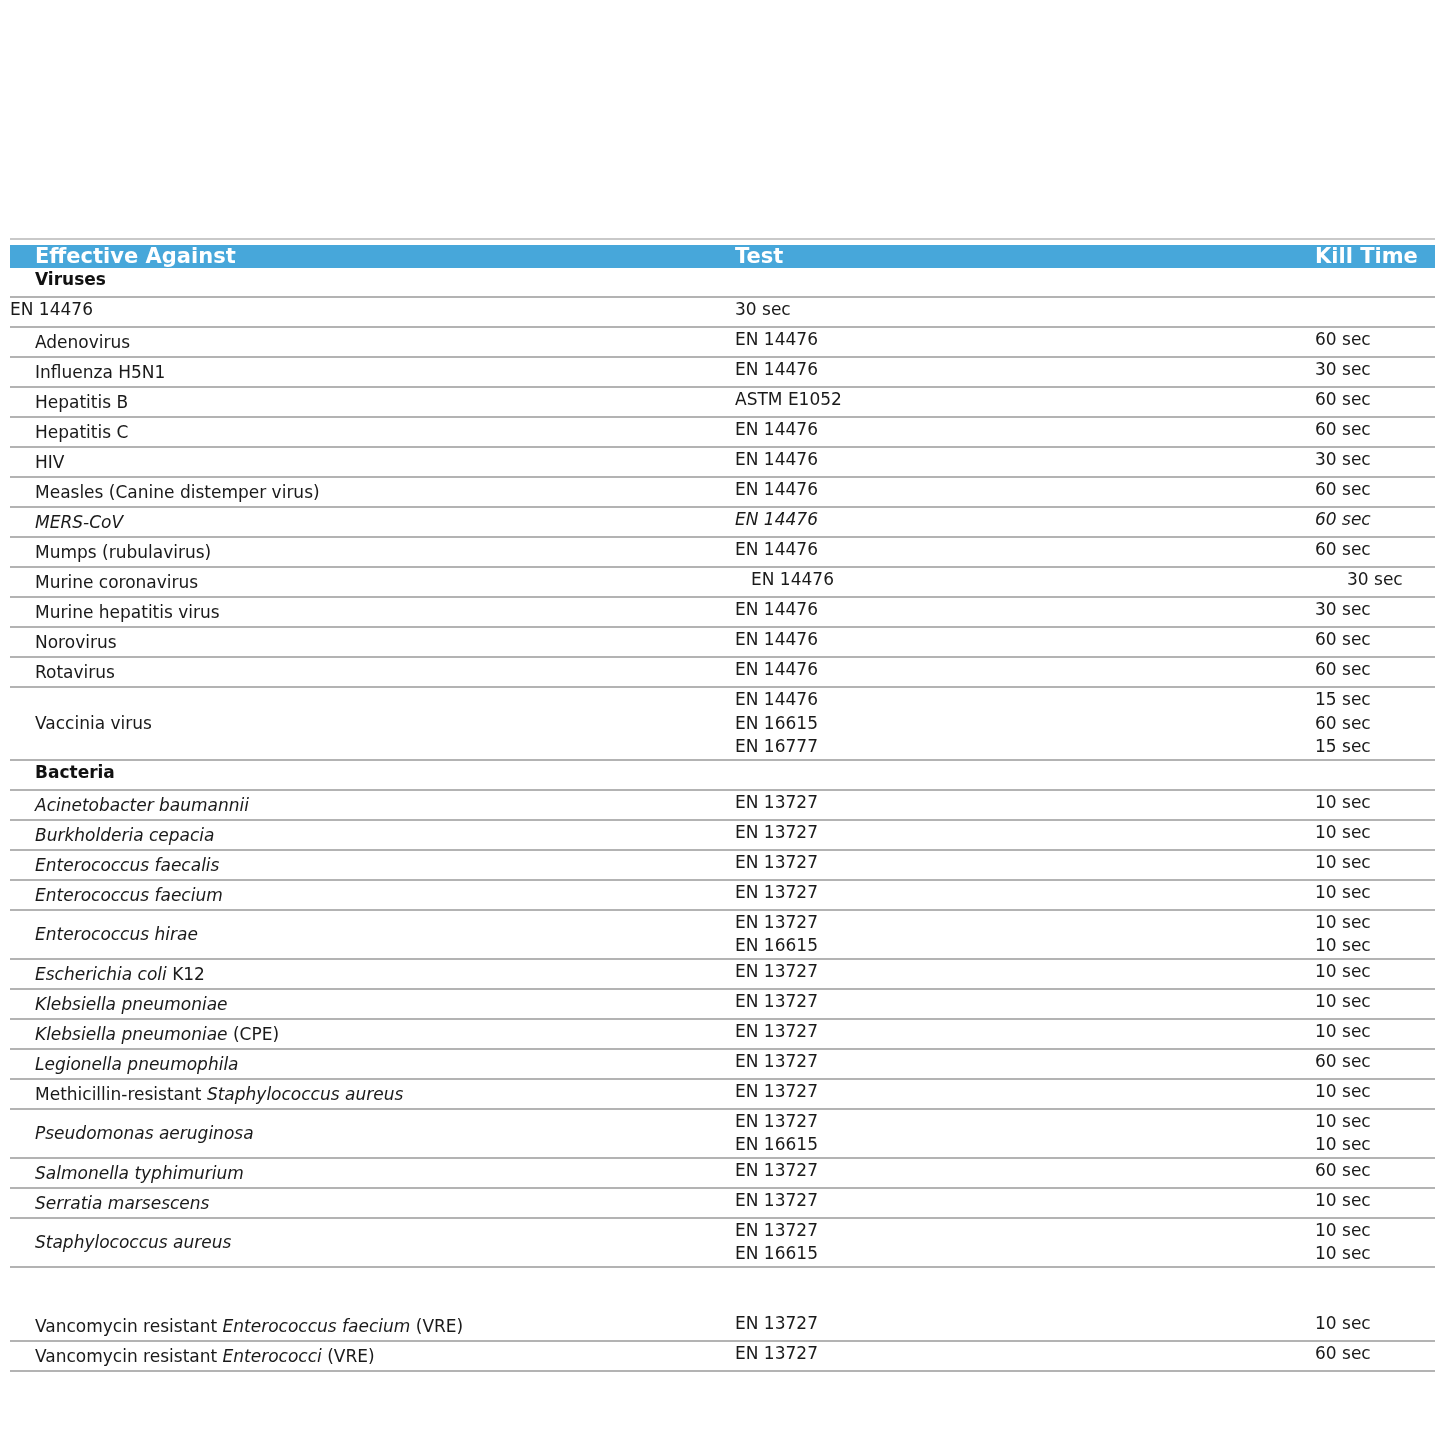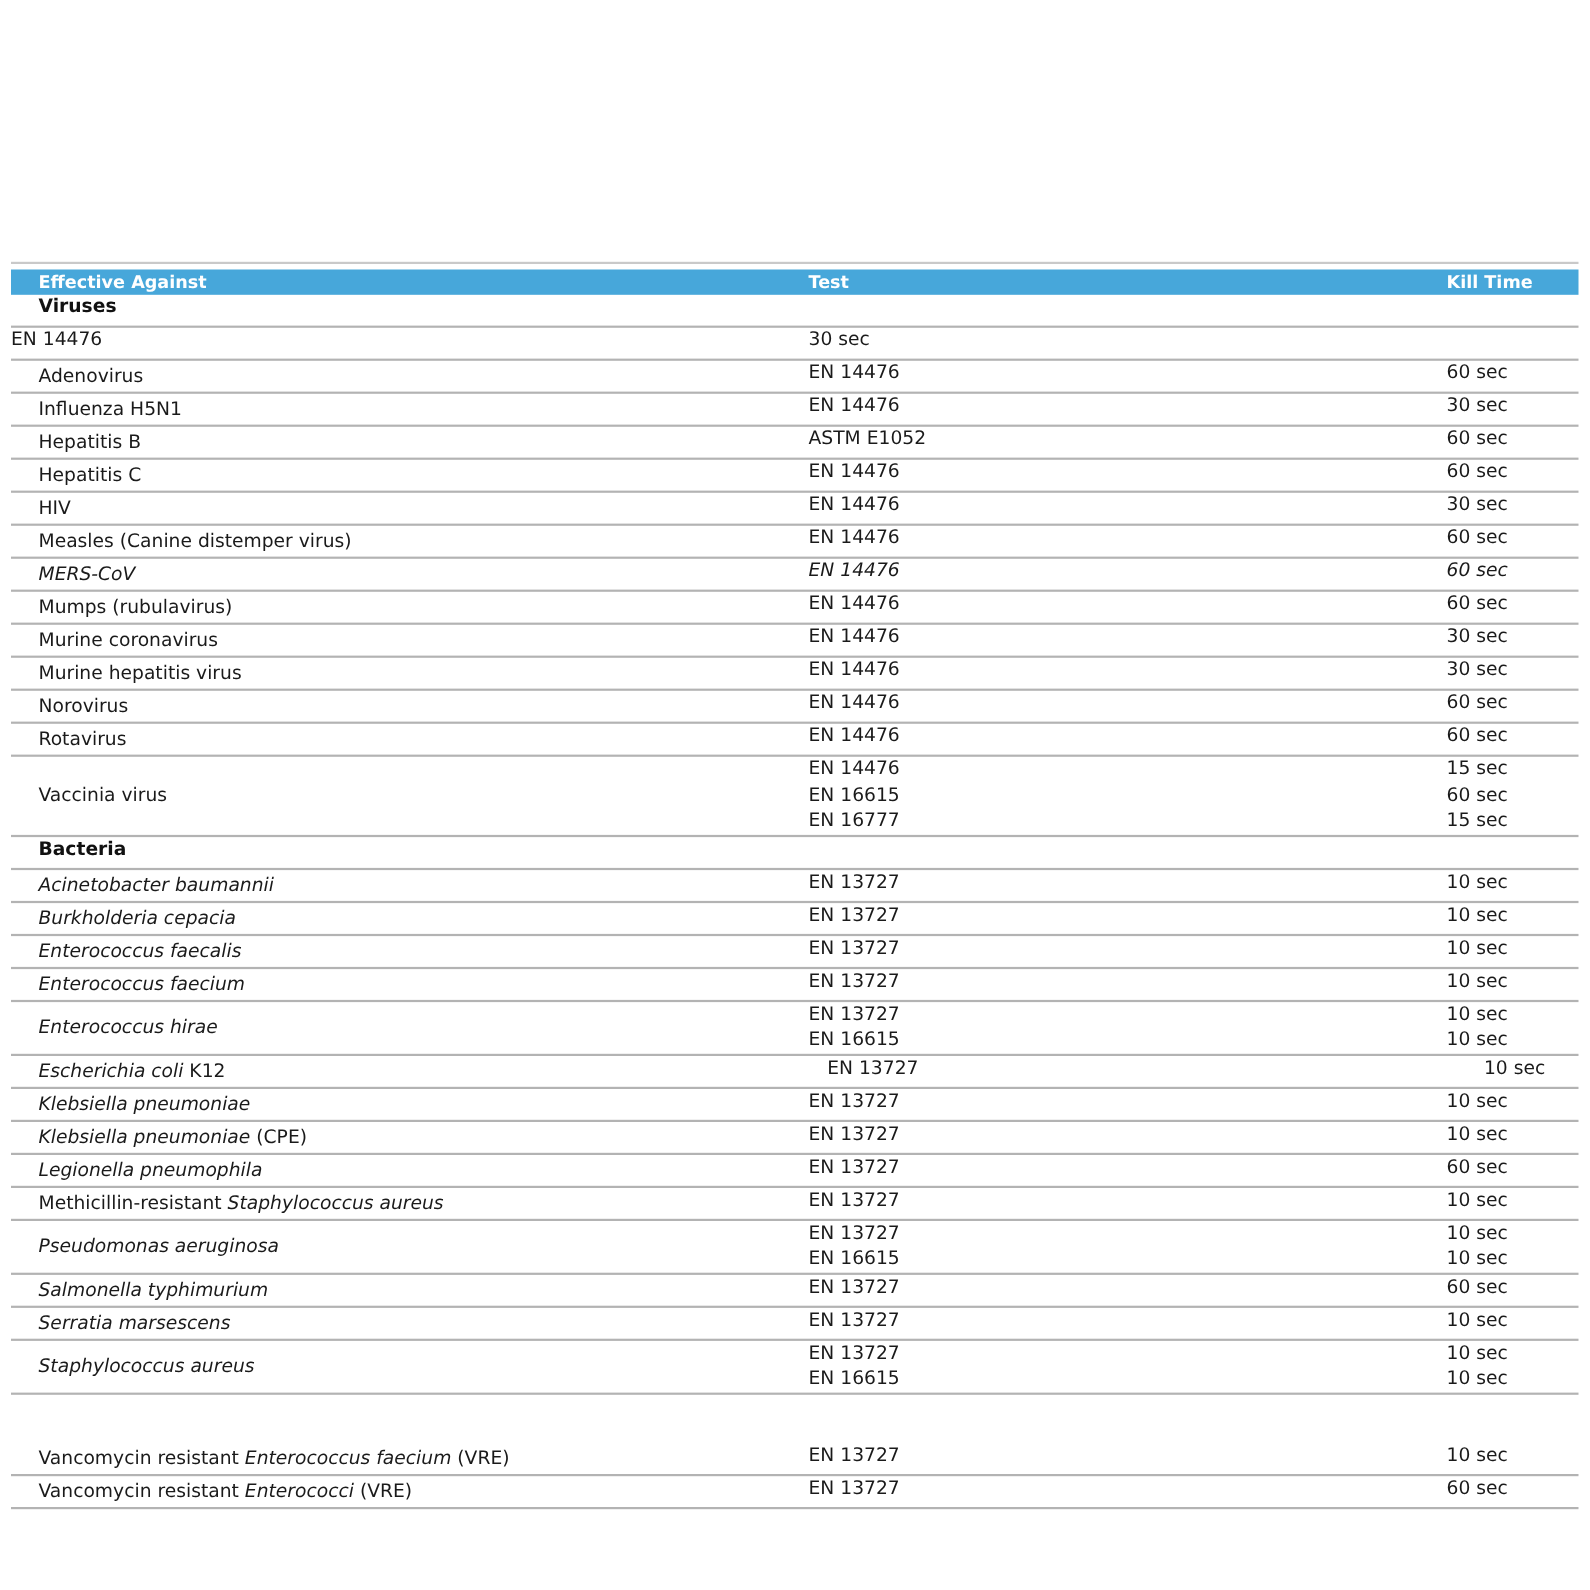--- a/index.html
+++ b/index.html
@@ -27,21 +27,21 @@
     margin-bottom: 5px;
   }
   .grid-row {
     display: grid;
     grid-template-columns: 725px 580px 1fr;
     align-items: center;
   }
   .header-row {
     color: #ffffff;
     font-weight: bold;
-    font-size: 16px;
+    font-size: 21px;
     height: 23px;
     line-height: 23px;
   }
   .body-row {
     border-bottom: 2px solid #b3b3b3;
     font-size: 17px;
   }
   .section-row .name-cell {
     font-weight: bold;
     color: #111111;
@@ -153,21 +153,21 @@
       </div>
       <div class="grid-row body-row single" style="border-bottom-color: rgb(179, 179, 179);">
         <div class="name-cell"><span>Mumps (rubulavirus)</span></div>
         <div>
           <div class="t-line">EN 14476</div>
         </div>
         <div>
           <div class="t-line">60 sec</div>
         </div>
       </div>
-      <div class="grid-row body-row single" style="border-bottom-color: rgb(179, 179, 179);">
+      <div class="grid-row body-row single" style="border-bottom-color: rgb(179, 179, 179); gap: 16px;">
         <div class="name-cell"><span>Murine coronavirus</span></div>
         <div>
           <div class="t-line">EN 14476</div>
         </div>
         <div>
           <div class="t-line">30 sec</div>
         </div>
       </div>
       <div class="grid-row body-row single" style="border-bottom-color: rgb(179, 179, 179);">
         <div class="name-cell"><span>Murine hepatitis virus</span></div>
@@ -254,21 +254,21 @@
         <div class="name-cell"><span class="it">Enterococcus hirae</span></div>
         <div>
           <div class="t-line">EN 13727</div>
           <div class="t-line">EN 16615</div>
         </div>
         <div>
           <div class="t-line">10 sec</div>
           <div class="t-line">10 sec</div>
         </div>
       </div>
-      <div class="grid-row body-row single" style="border-bottom-color: rgb(179, 179, 179); gap: 17px;">
+      <div class="grid-row body-row single" style="border-bottom-color: rgb(179, 179, 179);">
         <div class="name-cell"><span class="it">Escherichia coli</span><span> K12</span></div>
         <div>
           <div class="t-line">EN 13727</div>
         </div>
         <div>
           <div class="t-line">10 sec</div>
         </div>
       </div>
       <div class="grid-row body-row single" style="border-bottom-color: rgb(179, 179, 179);">
         <div class="name-cell"><span class="it">Klebsiella pneumoniae</span></div>

